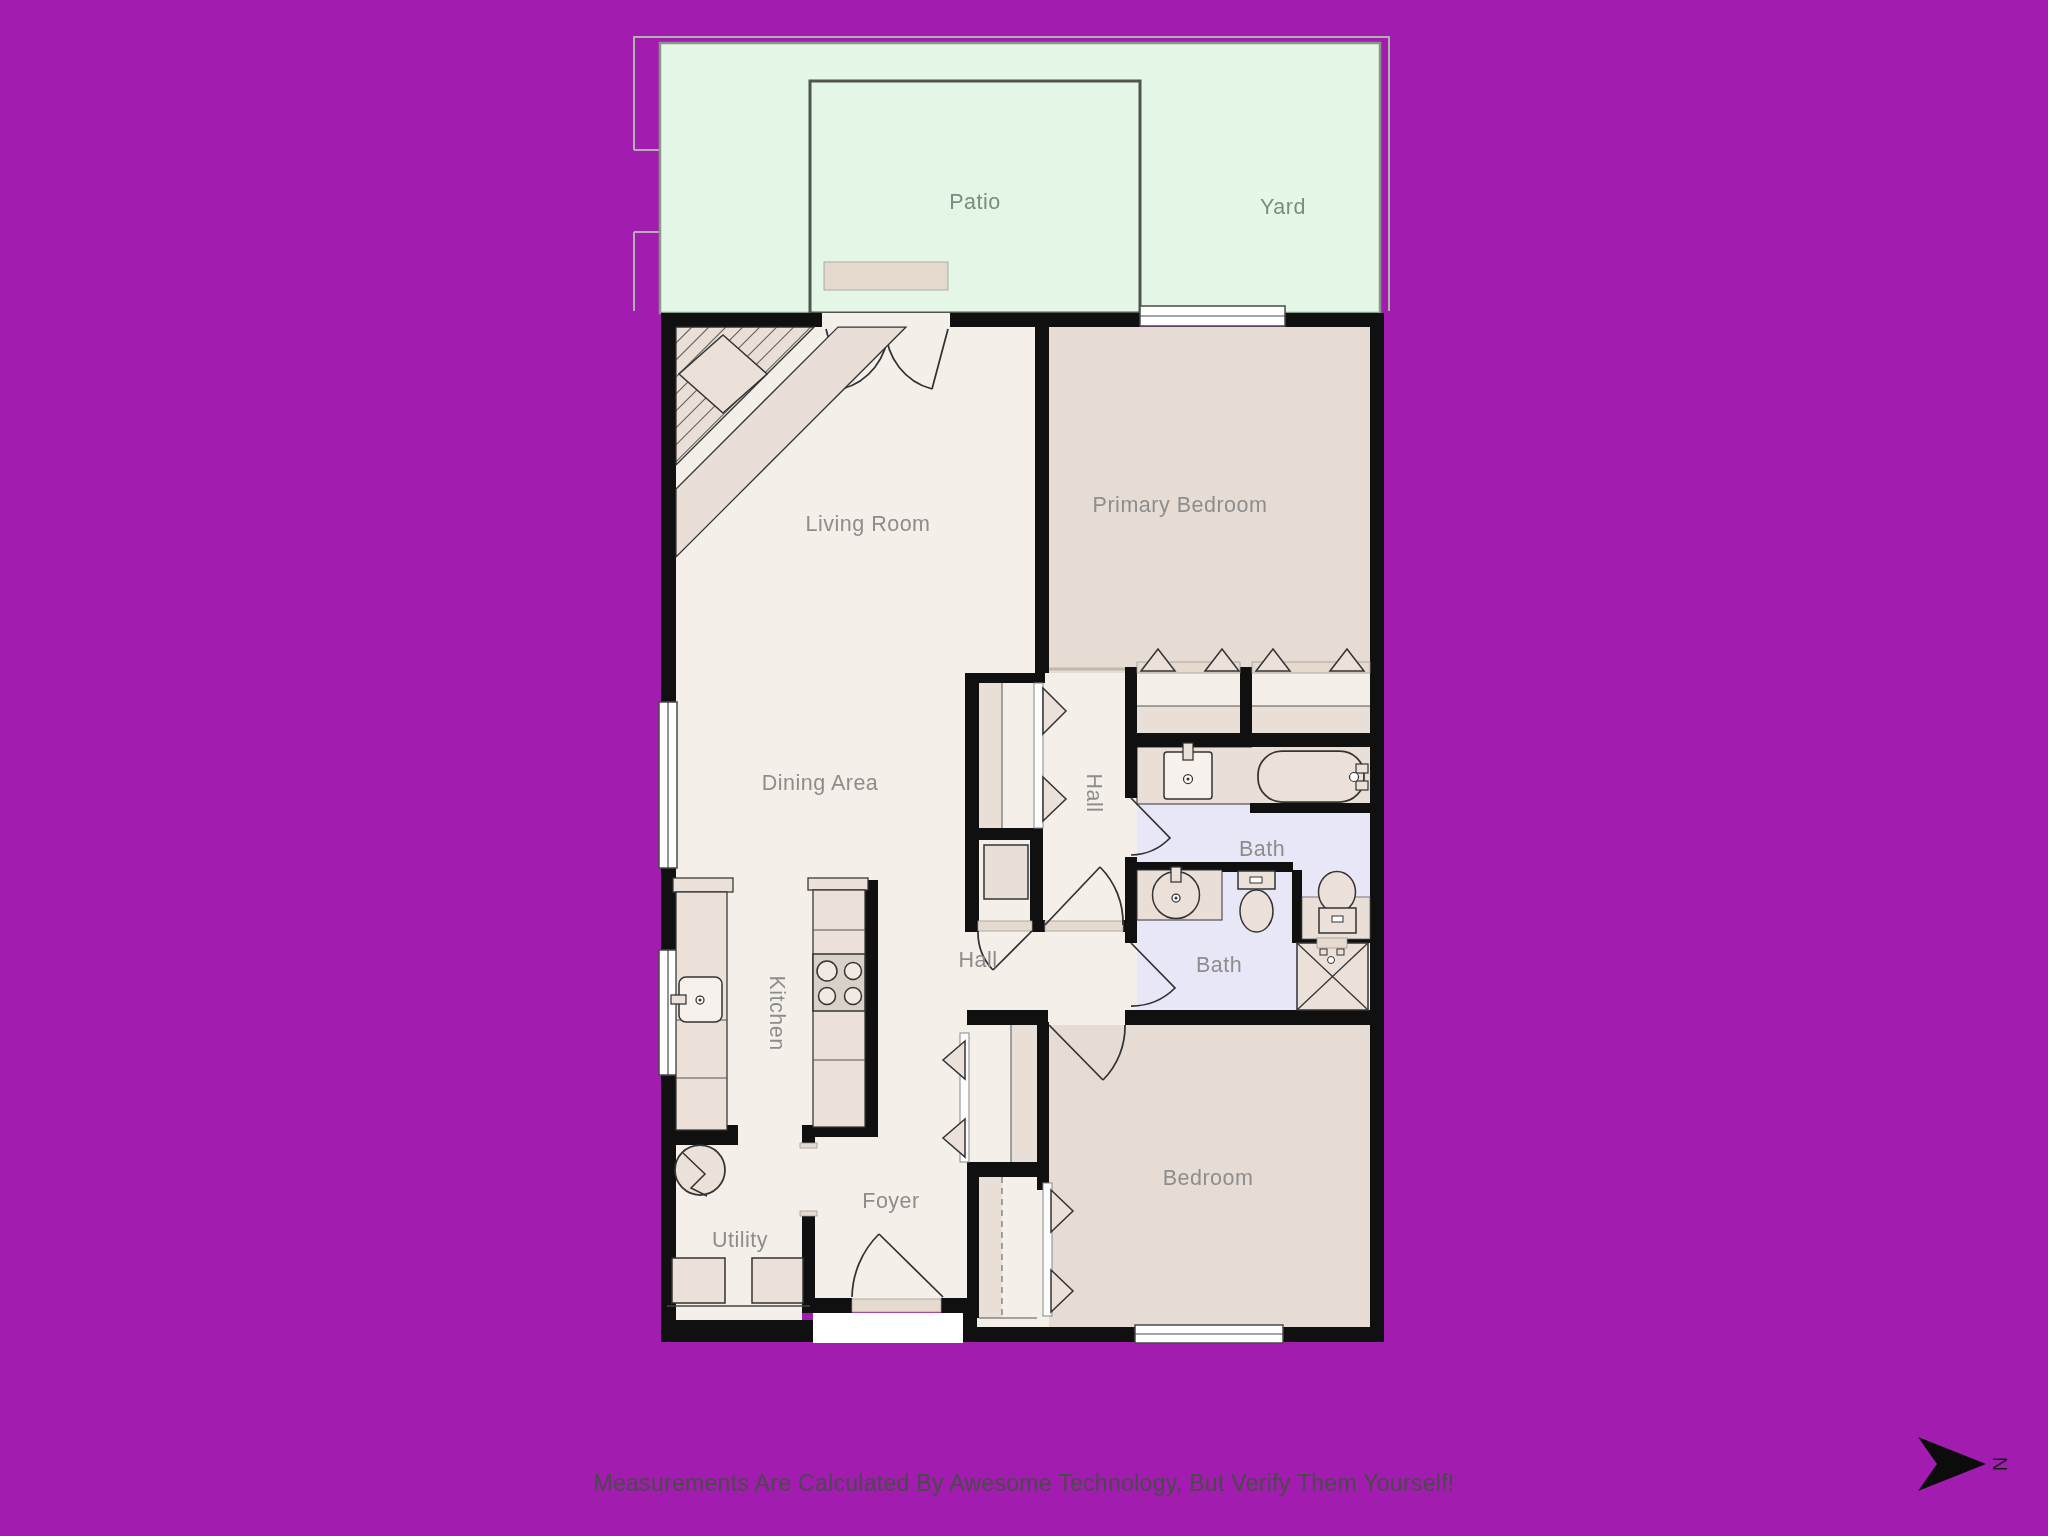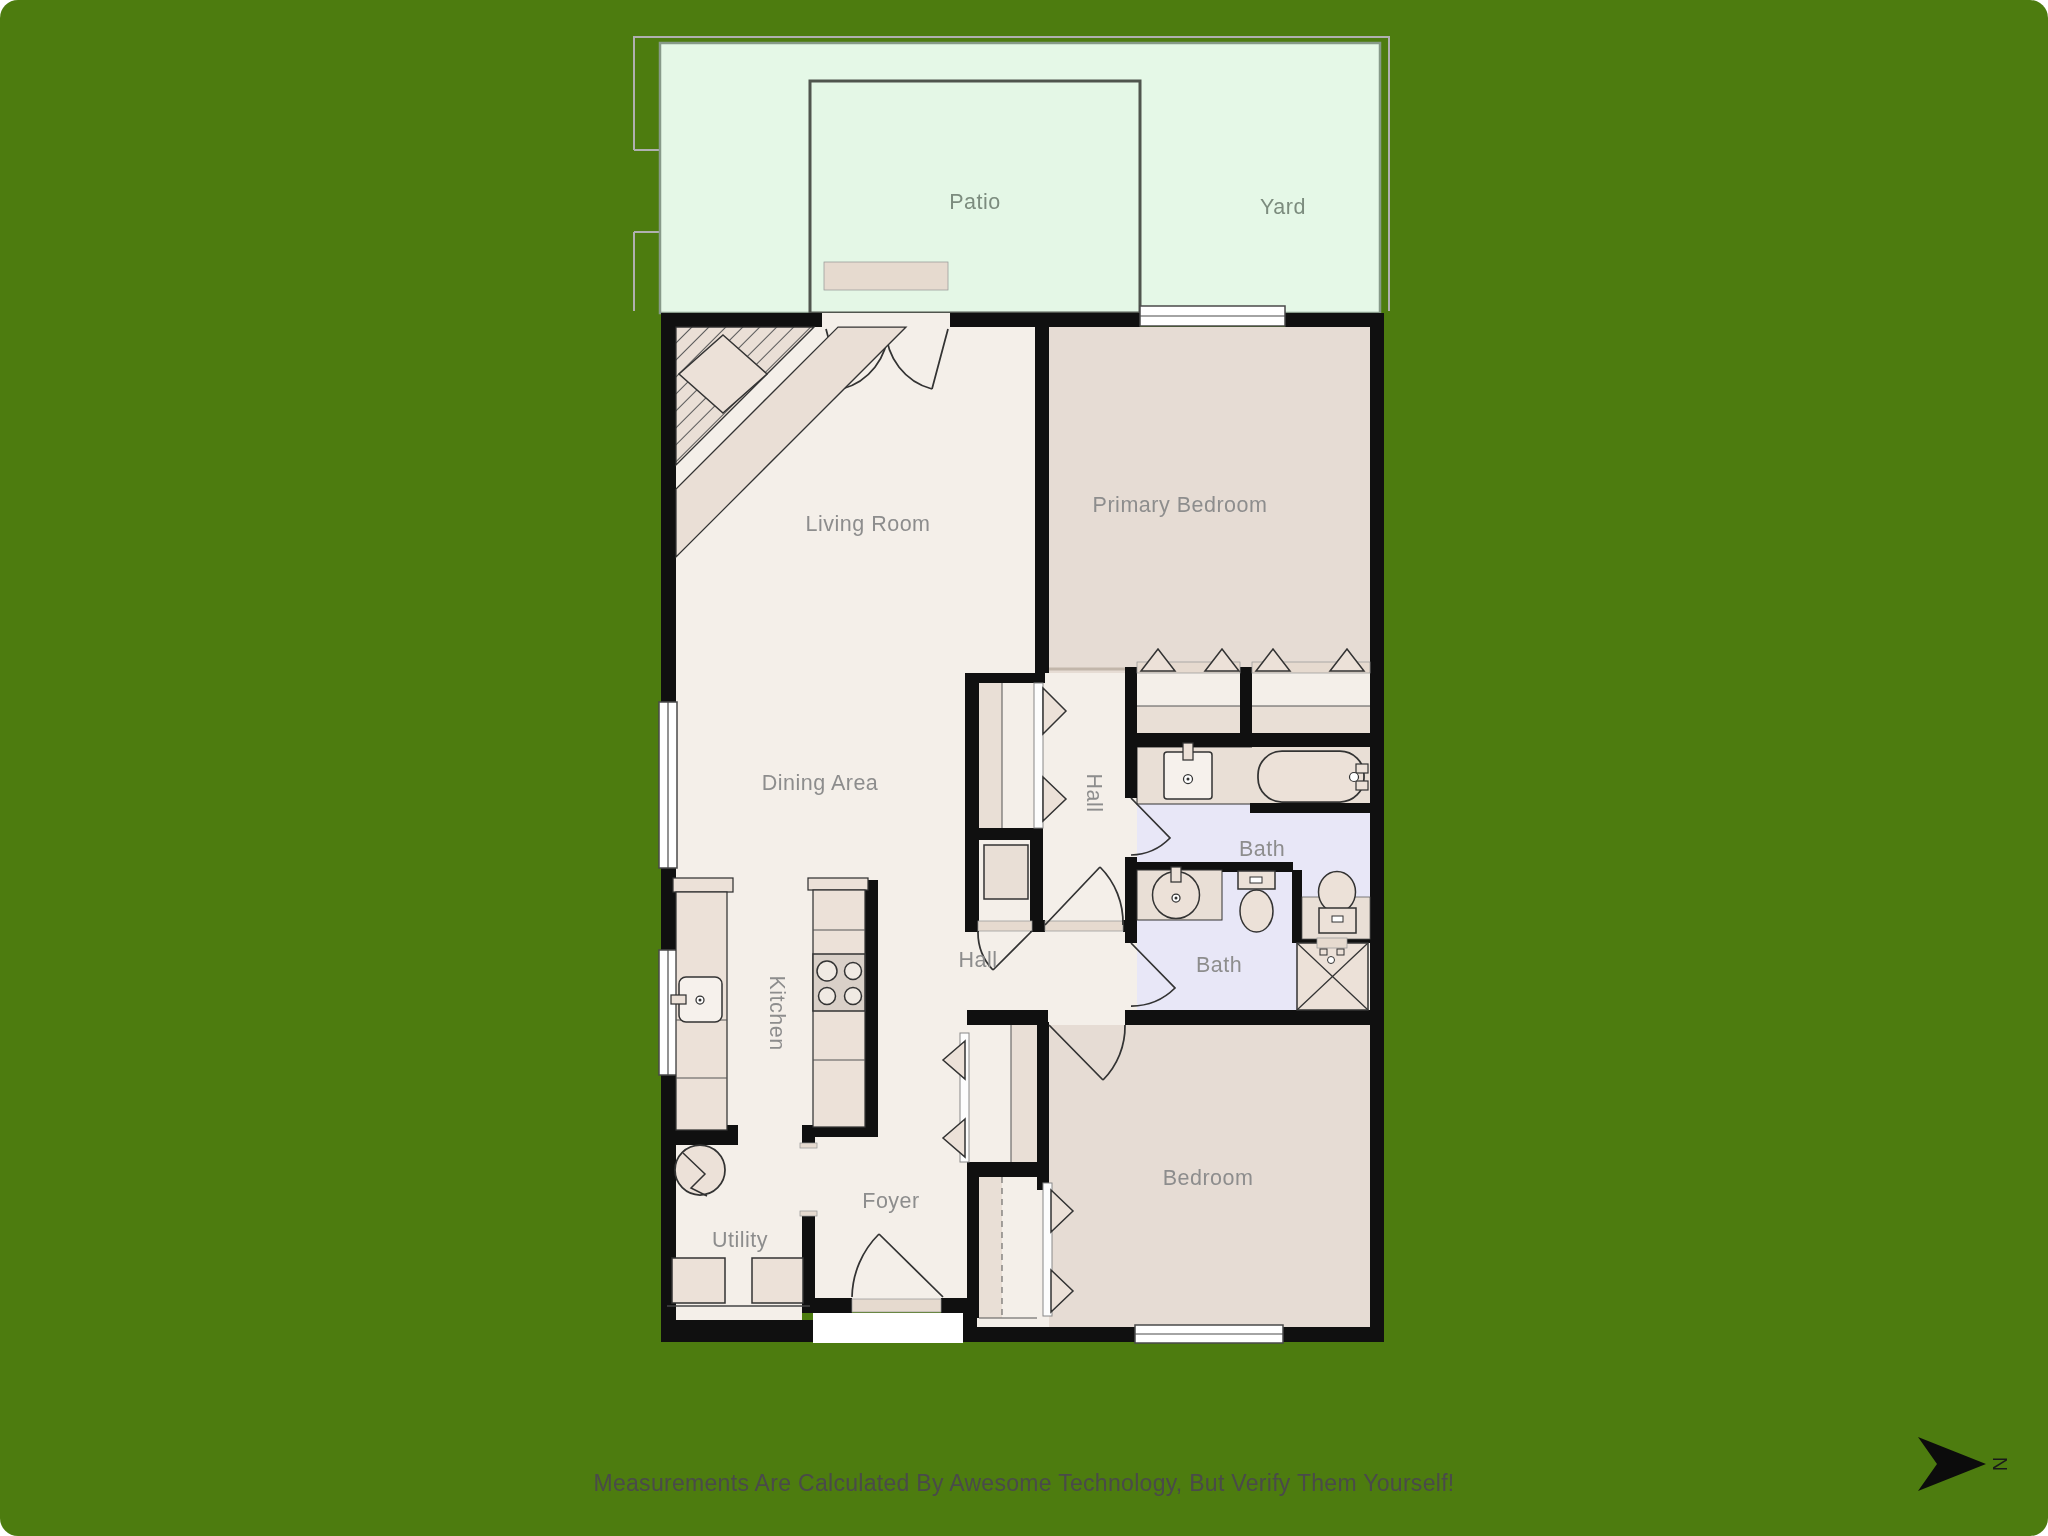--- a/index.html
+++ b/index.html
@@ -1,17 +1,17 @@
 <!DOCTYPE html>
 <html><head>
 <meta charset="utf-8">
 <style>
   html,body { margin:0; padding:0; background:#ffffff; }
-  .stage { position:relative; width:2048px; height:1536px; background:#4d7c0f; overflow:hidden;
-           font-family:"Liberation Sans", sans-serif;border-radius:18px; }
+  .stage { position:relative; width:2048px; height:1536px; background:#a21caf; overflow:hidden;
+           font-family:"Liberation Sans", sans-serif; }
   svg { position:absolute; left:0; top:0; }
   svg text { font-family:"Liberation Sans", sans-serif; fill:#8d8d8d; font-size:21.5px; letter-spacing:0.5px; }
   svg text.outdoor-label { fill:#7c8c7e; }
   svg text.footer-text  { font-size:23px; fill:#4a4a4a; letter-spacing:0.3px; }
   svg text.north-label  { font-size:20px; fill:#1a1a1a; letter-spacing:0; }
   .w   { fill:#101010; }
   .fl  { fill:#f4efe9; }
   .bed { fill:#e6dcd4; }
   .lav { fill:#e8e7f7; }
   .bg  { fill:#e9dfd6; }

